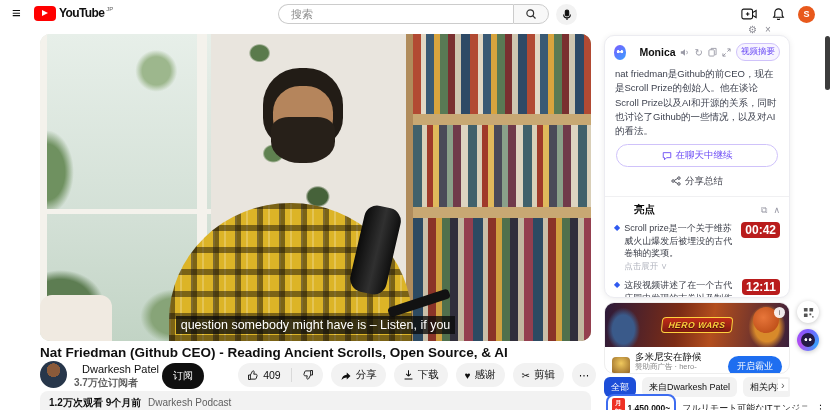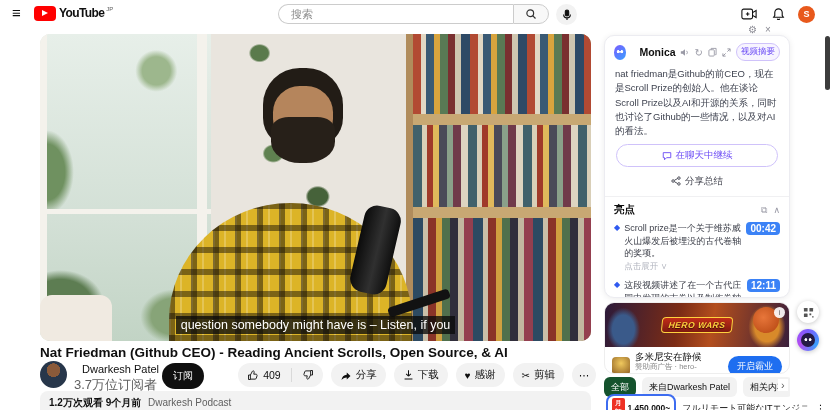--- a/index.html
+++ b/index.html
@@ -71,21 +71,21 @@
   .mic-arm{position:absolute;left:63%;top:86%;width:64px;height:10px;background:#121212;transform:rotate(-18deg);border-radius:4px;}
   .subs{position:absolute;left:0;right:0;bottom:7px;text-align:center;line-height:1.3;}
   .subs div{font-size:12.5px;color:#fff;}
   .subs span{background:rgba(10,10,10,.78);padding:1px 5px;display:inline-block;}
   
   .vtitle{position:absolute;left:40px;top:345px;width:551px;font-size:13.5px;font-weight:bold;}
   .ch-row{position:absolute;left:40px;top:361px;width:556px;height:28px;}
   .ch-avatar{position:absolute;left:0;top:0;width:27px;height:27px;border-radius:50%;cursor:pointer;
     background:radial-gradient(circle at 50% 34%, #8a5a3a 0 30%, #27364a 31% 100%);}
   .ch-name{position:absolute;left:34px;top:2px;font-size:11px;font-weight:normal;cursor:pointer;padding-left:8px;}
-  .ch-subs{position:absolute;left:34px;top:15px;font-size:13px;color:#606060;}
+  .ch-subs{position:absolute;left:34px;top:15px;font-size:10px;color:#606060;font-weight:bold;}
   .sub-btn{position:absolute;left:122px;top:2px;background:#0f0f0f;color:#fff;border-radius:13px;
     font-size:10px;padding:6px 11px;cursor:pointer;}
   .actions{position:absolute;right:0;top:2px;display:flex;gap:8px;align-items:center;}
   .pill{height:24px;background:#f2f2f2;border-radius:12px;display:flex;align-items:center;
     font-size:10.5px;padding:0 9px;gap:4px;color:#0f0f0f;cursor:pointer;white-space:nowrap;}
   .pill .divider{width:1px;height:14px;background:#d9d9d9;margin:0 6px;}
   .pill-round{width:24px;height:24px;padding:0;justify-content:center;}
   .desc{position:absolute;left:40px;top:391px;width:533px;height:40px;background:#f2f2f2;
     border-radius:8px;padding:5px 9px;overflow:hidden;cursor:pointer;}
   .desc-l1{font-size:10px;font-weight:bold;}
@@ -106,30 +106,30 @@
   .m-tools{margin-left:auto;display:flex;align-items:center;gap:5px;color:#9a9aa6;}
   .m-tools .ic{cursor:pointer;display:flex;align-items:center;font-size:10px;}
   .m-sum-btn{border:1px solid #cfc2fa;background:#f7f4ff;color:#6b4bf5;font-size:8.5px;
     padding:2px 4px;border-radius:9px;cursor:pointer;white-space:nowrap;}
   .m-text{font-size:9.5px;color:#3f4350;line-height:1.5;margin:6px 1px;}
   .m-continue{display:flex;align-items:center;justify-content:center;gap:4px;border:1px solid #cfc2fa;
     border-radius:12px;color:#6b4bf5;font-size:9.5px;height:21px;margin:3px 2px 4px;cursor:pointer;}
   .m-share{display:flex;align-items:center;justify-content:center;gap:4px;font-size:9.5px;
     color:#40424d;height:20px;cursor:pointer;}
   .m-div{border-top:1px solid #f0f0f2;margin:5px -9px 6px;}
-  .hl-head{display:flex;align-items:center;margin-bottom:5px;}
+  .hl-head{display:flex;align-items:center;margin-bottom:5px;margin-left:20px;}
   .hl-title{font-weight:bold;font-size:10.5px;}
   .hl-icons{margin-left:auto;display:flex;gap:6px;color:#9a9aa6;font-size:9px;}
   .hl-icons span{cursor:pointer;}
   .hl-item{display:flex;gap:4px;margin-bottom:6px;}
   .hl-star{color:#2f5af0;font-size:8px;line-height:1.5;}
   .hl-body{flex:1;}
   .hl-text{font-size:9px;color:#3c3f49;line-height:1.4;}
   .hl-expand{font-size:8.5px;color:#b0b3bd;margin-top:1px;cursor:pointer;}
-  .hl-time{background:#3b82f6;color:#fff;font-size:10px;font-weight:bold;border-radius:4px;
+  .hl-time{background:#b91c1c;color:#fff;font-size:12px;font-weight:bold;border-radius:4px;
     padding:1px 4px;height:fit-content;flex:none;cursor:pointer;}
   
   .ad{position:absolute;left:604px;top:302px;width:186px;height:72px;border-radius:10px;
     overflow:hidden;background:#fff;border:1px solid #eee;box-sizing:border-box;}
   .ad-img{height:44px;position:relative;cursor:pointer;
     background:
       radial-gradient(30px 36px at 88% 55%, #d88a2a 0 40%, transparent 62%),
       radial-gradient(26px 34px at 10% 60%, #3a5a8a 0 42%, transparent 64%),
       linear-gradient(100deg,#2c1a3a,#7c2c15 40%,#b34e1d 58%,#3a1f3a);}
   .ad-hair{position:absolute;right:10px;top:4px;width:26px;height:26px;border-radius:50%;
@@ -143,21 +143,21 @@
     justify-content:center;cursor:pointer;}
   .ad-row{display:flex;align-items:center;gap:5px;padding:4px 7px;}
   .ad-logo{width:18px;height:18px;border-radius:4px;background:radial-gradient(circle at 50% 35%,#f0c95e,#8a5a20);flex:none;}
   .ad-title{font-size:9.5px;color:#0f0f0f;line-height:1.2;}
   .ad-sponsor{font-size:7.5px;color:#8a8a8a;}
   .ad-cta{margin-left:auto;background:#1e6ef0;color:#fff;font-size:9px;border-radius:12px;
     padding:4px 9px;cursor:pointer;white-space:nowrap;}
   
   .tabs{position:absolute;left:604px;top:377px;width:186px;display:flex;gap:6px;align-items:center;overflow:hidden;}
   .tab{background:#f2f2f2;border-radius:6px;font-size:9px;padding:3.5px 7px;white-space:nowrap;cursor:pointer;}
-  .tab.active{background:#14532d;color:#fff;}
+  .tab.active{background:#1d4ed8;color:#fff;}
   .tab-chevron{position:absolute;left:778px;top:379px;color:#606060;font-size:11px;cursor:pointer;
     background:#fff;padding:0 3px;}
   .prod{position:absolute;left:606px;top:394px;width:210px;display:flex;gap:6px;align-items:center;}
   .prod-chip{border:2px solid #3d6cf0;border-radius:8px;display:flex;align-items:center;gap:3px;
     padding:2px 4px;background:#fff;cursor:pointer;}
   .prod-badge{background:#ee3124;color:#fff;font-size:6.5px;padding:1px 3px;border-radius:2px;font-weight:bold;}
   .prod-price{font-size:8.5px;font-weight:bold;}
   .prod-title{font-size:9px;white-space:nowrap;cursor:pointer;}
   .prod-menu{font-size:10px;cursor:pointer;}
   

